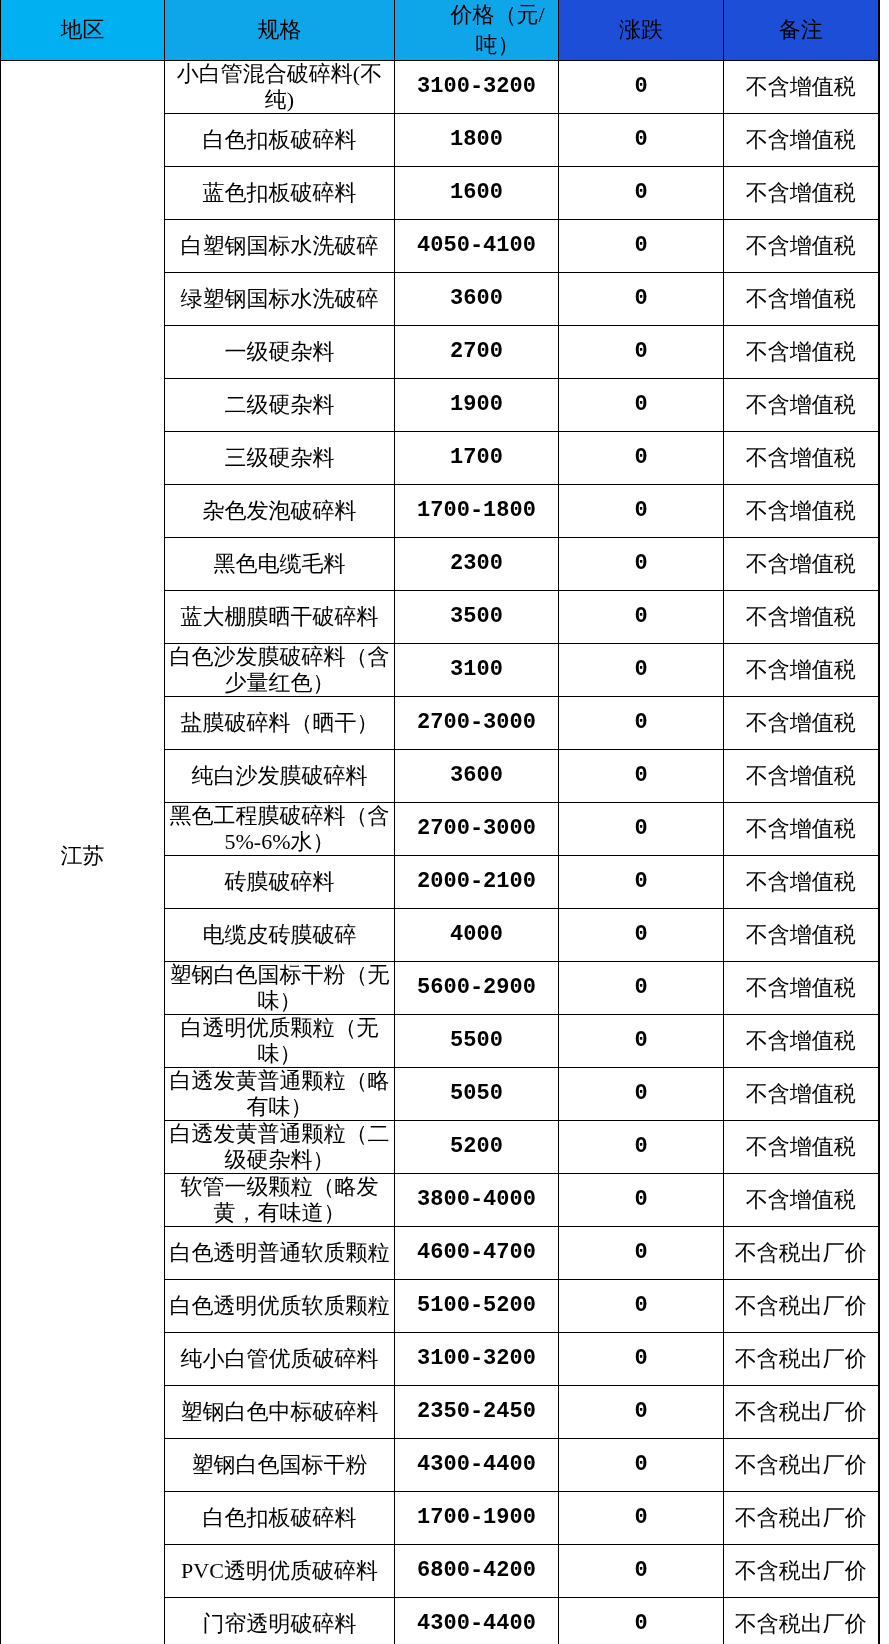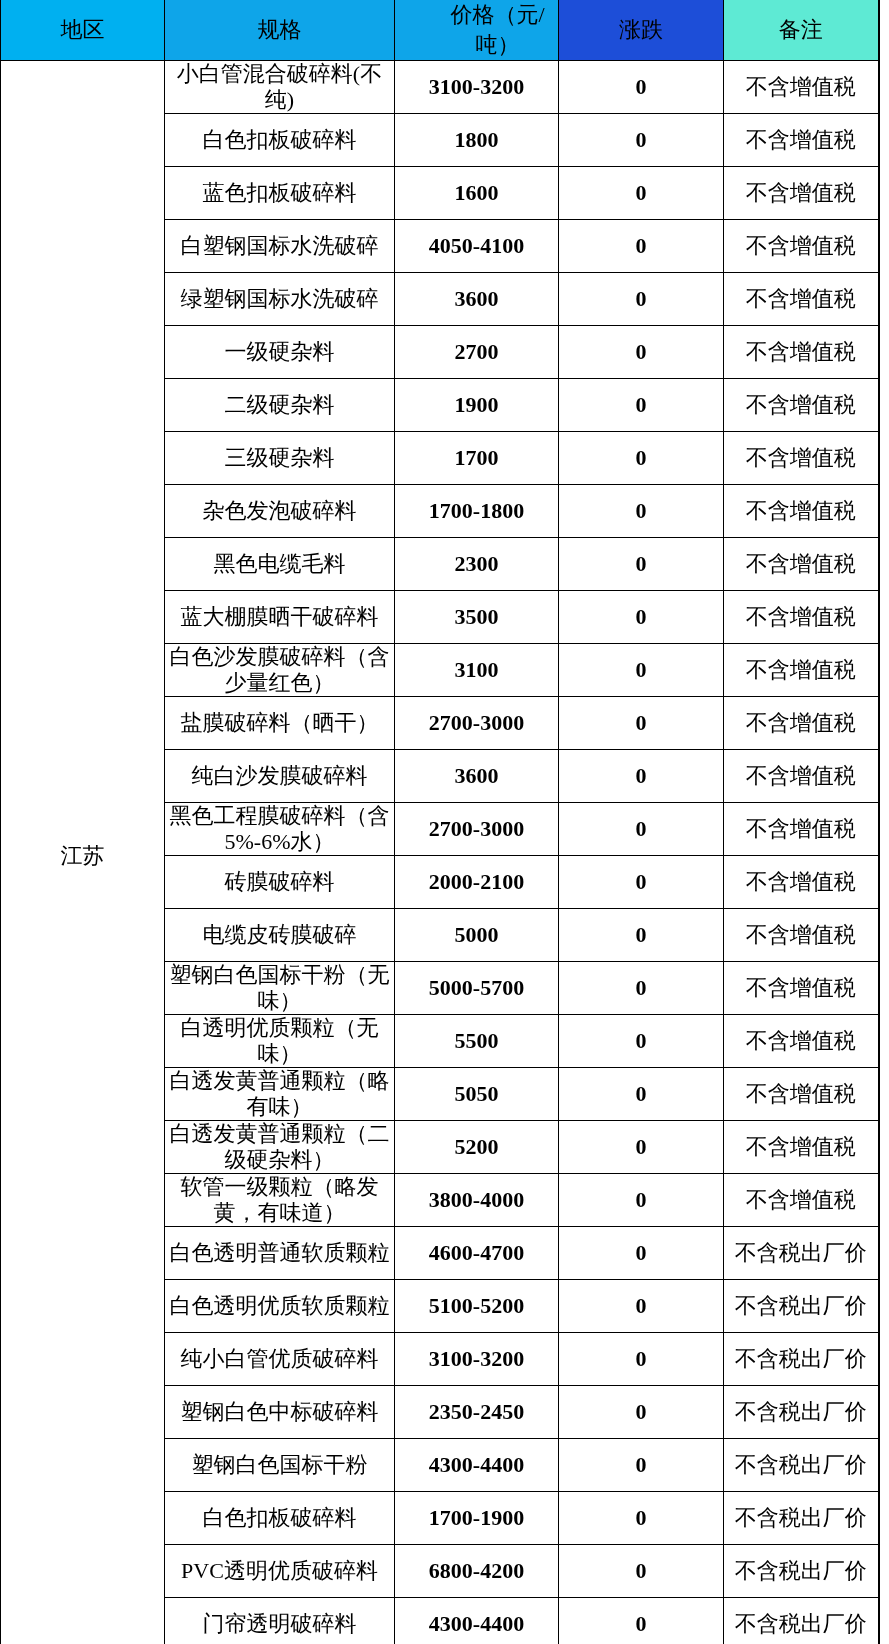--- a/index.html
+++ b/index.html
@@ -40,21 +40,21 @@
     font-size: 22px;
     text-align: center;
     vertical-align: middle;
     border: 1px solid #000;
     padding: 0 2px;
     line-height: 1.18;
     word-break: normal;
     overflow-wrap: break-word;
   }
   td.price-cell, td.change-cell {
-    font-family: Liberation Serif, serif;
+    font-family: Liberation Mono, monospace;
     font-weight: bold;
     font-size: 21px;
   }
   td.region-cell {
     font-size: 22px;
     vertical-align: middle;
   }
 </style>
 </head>
 <body>
@@ -67,21 +67,21 @@
       <col style="width:164px">
       <col style="width:165px">
       <col style="width:155px">
     </colgroup>
     <thead>
       <tr>
         <th style="background: rgb(0, 176, 240); margin-left: 24px;">地区</th>
         <th style="background: #0ea5e9;">规格</th>
         <th style="background: #0ea5e9; padding-left: 44px;">价格（元/吨）</th>
         <th style="background: #1d4ed8;">涨跌</th>
-        <th style="background: #5eead4;">备注</th>
+        <th style="background: #1d4ed8;">备注</th>
       </tr>
     </thead>
     <tbody>
         <tr>
           <td class="region-cell" rowspan="30">江苏</td>
           <td class="spec-cell">小白管混合破碎料(不纯)</td>
           <td class="price-cell">3100-3200</td>
           <td class="change-cell">0</td>
           <td class="note-cell">不含增值税</td>
         </tr>
@@ -170,27 +170,27 @@
           <td class="note-cell">不含增值税</td>
         </tr>
         <tr>
           <td class="spec-cell">砖膜破碎料</td>
           <td class="price-cell">2000-2100</td>
           <td class="change-cell">0</td>
           <td class="note-cell">不含增值税</td>
         </tr>
         <tr>
           <td class="spec-cell">电缆皮砖膜破碎</td>
-          <td class="price-cell">5000</td>
+          <td class="price-cell">4000</td>
           <td class="change-cell">0</td>
           <td class="note-cell">不含增值税</td>
         </tr>
         <tr>
           <td class="spec-cell">塑钢白色国标干粉（无味）</td>
-          <td class="price-cell">5000-5700</td>
+          <td class="price-cell">5600-2900</td>
           <td class="change-cell">0</td>
           <td class="note-cell">不含增值税</td>
         </tr>
         <tr>
           <td class="spec-cell">白透明优质颗粒（无味）</td>
           <td class="price-cell">5500</td>
           <td class="change-cell">0</td>
           <td class="note-cell">不含增值税</td>
         </tr>
         <tr>

